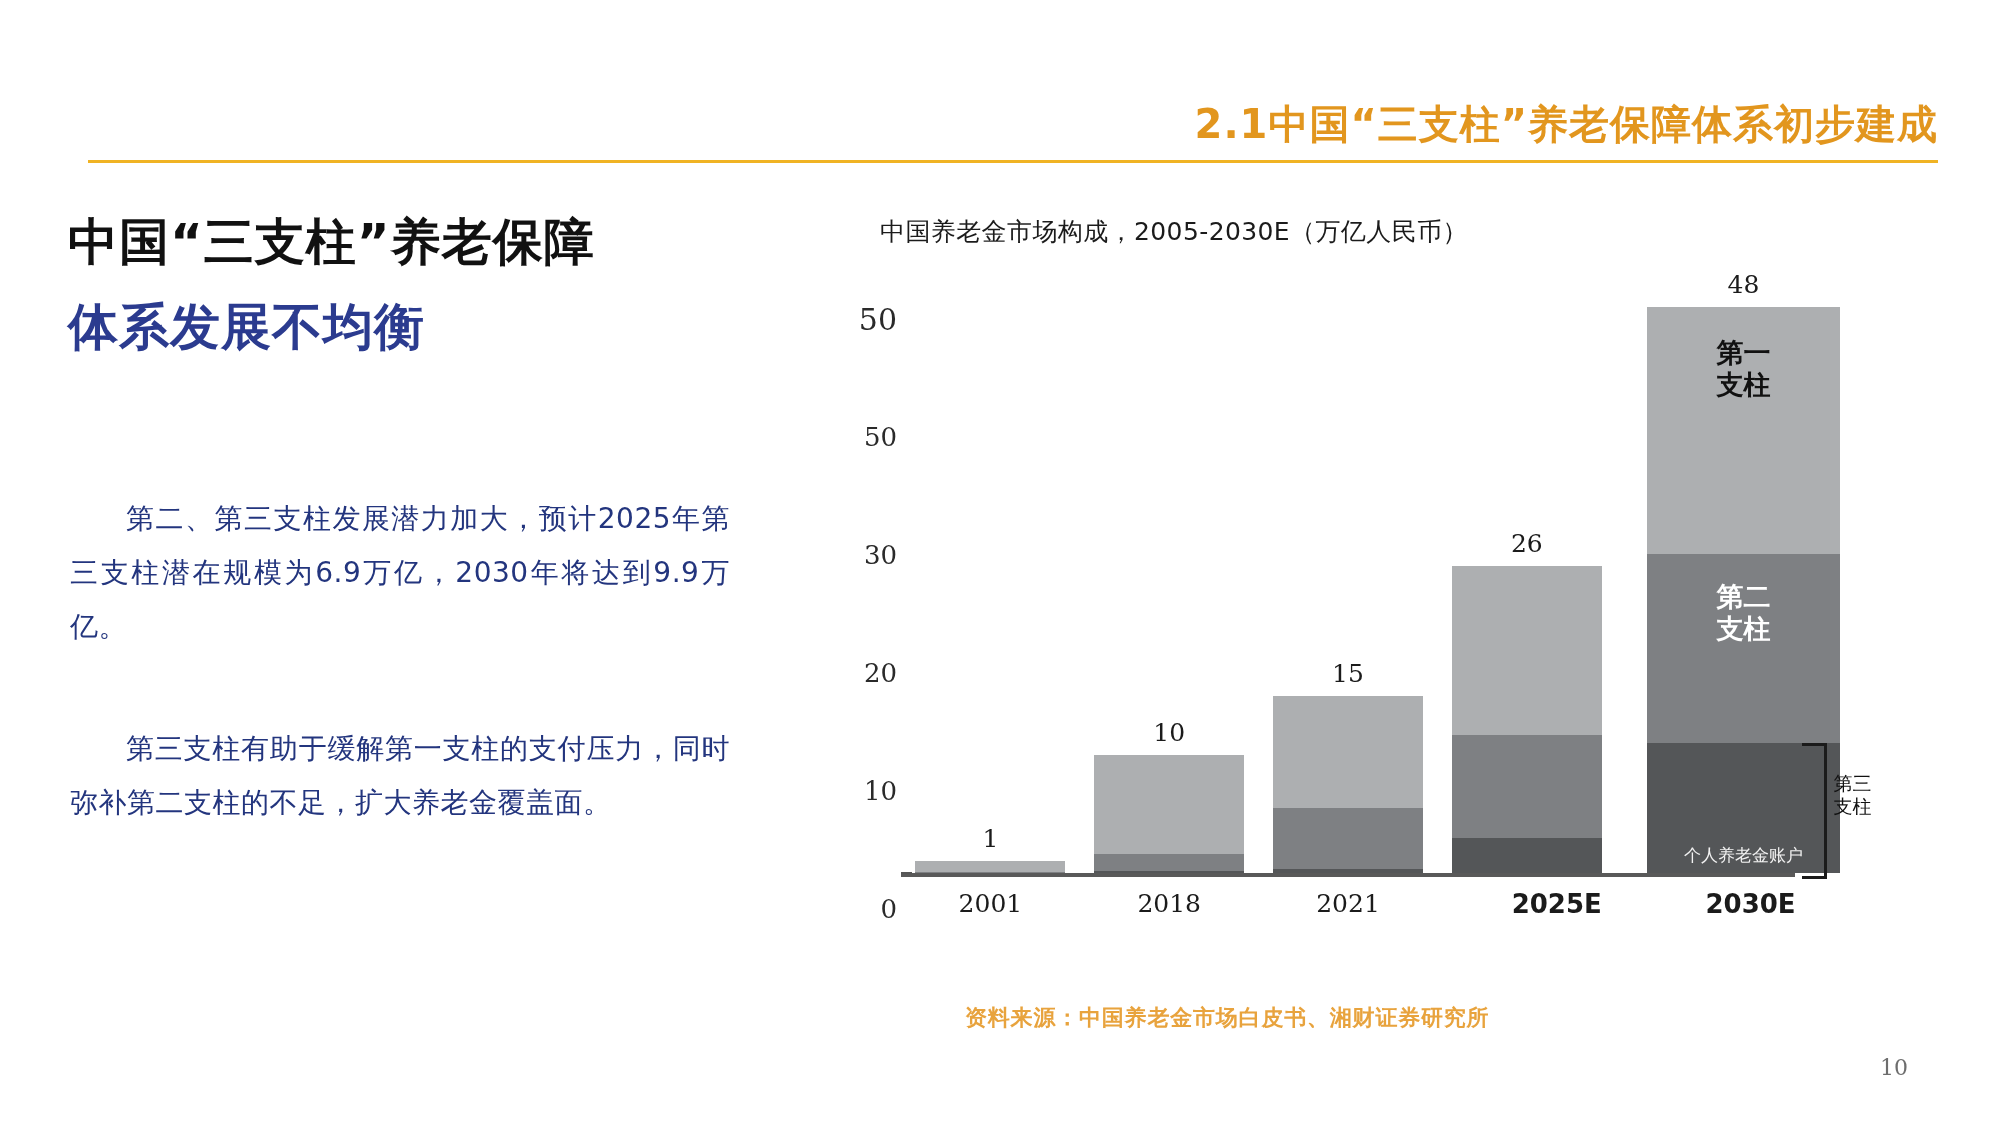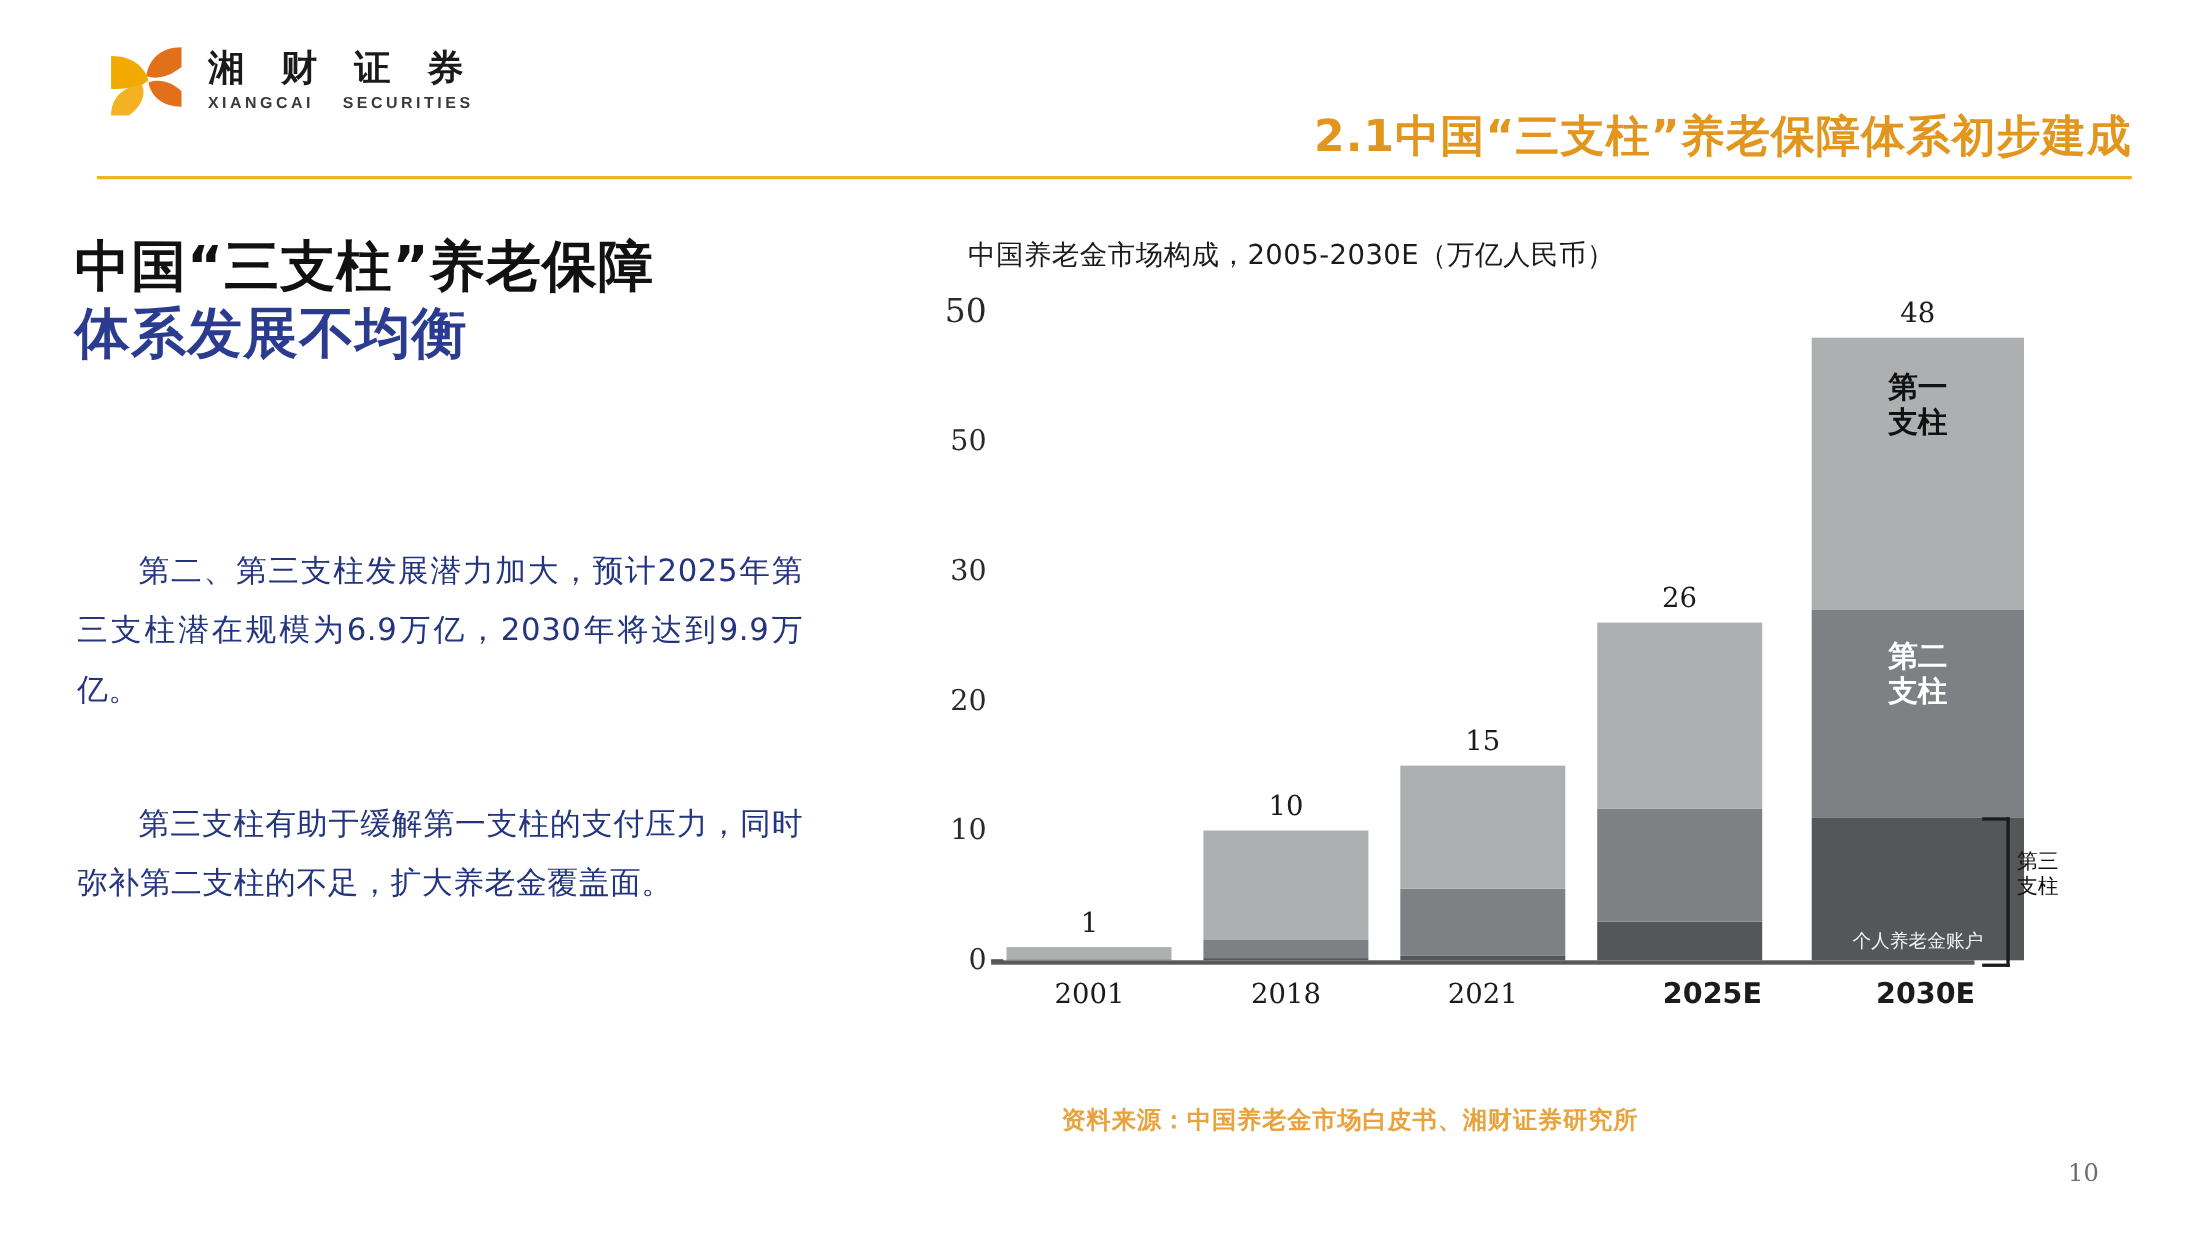--- a/index.html
+++ b/index.html
@@ -25,42 +25,42 @@
     position:absolute;right:62px;top:104px;
     font-family:"DejaVu Sans","Liberation Sans",sans-serif;
     font-size:40px;font-weight:700;color:#E2961E;
     letter-spacing:1px;white-space:nowrap;line-height:1;
   }
   .header-rule{position:absolute;left:88px;right:62px;top:160px;height:3px;background:#F0B323;}
 
   
   .lead{position:absolute;left:68px;top:212px;width:700px;}
   .lead-l1{font-family:"DejaVu Sans","Liberation Sans",sans-serif;font-size:50px;font-weight:700;color:#111;line-height:1.22;letter-spacing:1px;}
-  .lead-l2{font-family:"DejaVu Sans","Liberation Sans",sans-serif;font-size:50px;font-weight:700;color:#2B3B8F;line-height:1.22;letter-spacing:1px;}
+  .lead-l2{font-family:"DejaVu Sans","Liberation Sans",sans-serif;font-size:50px;font-weight:700;color:#2B3B8F;line-height:1.22;letter-spacing:1px;margin-top:24px;}
 
   .para{
     position:absolute;left:70px;width:660px;
     font-family:"DejaVu Sans","Liberation Sans",sans-serif;
     font-size:28px;color:#23357E;line-height:1.92;
     text-indent:56px;text-align:justify;letter-spacing:.5px;
   }
   .para.p1{top:492px;}
   .para.p2{top:722px;}
 
   
   .chart{position:absolute;left:835px;top:215px;width:1110px;height:760px;}
   .chart-title{
     position:absolute;left:45px;top:0;
     font-family:"DejaVu Sans","Liberation Sans",sans-serif;
     font-size:25px;color:#1b1b1b;white-space:nowrap;letter-spacing:.4px;
   }
   .plot{position:absolute;left:0;top:38px;width:1110px;height:666px;}
 
   .ytick{position:absolute;left:0;width:62px;text-align:right;
-    font-family:"DejaVu Serif","Liberation Serif",serif;font-size:26px;color:#2a2a2a;transform:translateY(-50%);}
+    font-family:"DejaVu Serif","Liberation Serif",serif;font-size:26px;color:#2a2a2a;transform:translateY(-50%);margin-top:36px;}
   .ytick.big{font-size:30px;}
   .tickmark{position:absolute;left:66px;width:11px;height:2px;background:#555;transform:translateY(-50%);}
 
   .axisline{position:absolute;left:66px;right:150px;height:4px;background:#595959;}
   .barcol{position:absolute;bottom:0;}
   .seg{position:absolute;left:0;right:0;}
   .seg-p1{background:#ADAFB1;}
   .seg-p2{background:#7E8083;}
   .seg-p3{background:#545658;}
   .bar-total{
@@ -100,36 +100,20 @@
   .pageno{
     position:absolute;right:92px;top:1055px;
     font-family:"DejaVu Serif","Liberation Serif",serif;font-size:22px;color:#6d6d6d;
   }
 </style>
 </head>
 <body>
 
 <div class="slide">
 
-  <div class="logo-wrap">
-    <div class="logo-mark">
-      <svg width="76" height="76" viewBox="0 0 76 76" aria-hidden="true">
-        <path d="M6 16 C26 16, 36 26, 40 38 C34 44, 22 46, 6 46 Z" fill="#F2A900"></path>
-        <path d="M6 70 C6 54, 16 44, 34 42 C38 50, 34 62, 22 70 Z" fill="#F4B223"></path>
-        <path d="M70 8 C50 8, 40 20, 38 34 C48 38, 60 34, 70 26 Z" fill="#E2701B"></path>
-        <path d="M70 62 C52 62, 42 52, 40 40 C50 36, 62 40, 70 48 Z" fill="#E2701B"></path>
-      </svg>
-    </div>
-    <div class="logo-text">
-      <div class="logo-cn">湘 财 证 券</div>
-      <div class="logo-en">
-        <span>XIANGCAI</span><span class="gap"></span><span>SECURITIES</span>
-      </div>
-    </div>
-  </div>
 
   <div class="header-title">2.1中国“三支柱”养老保障体系初步建成</div>
   <div class="header-rule"></div>
 
   <div class="lead">
     <div class="lead-l1">中国“三支柱”养老保障</div>
     <div class="lead-l2">体系发展不均衡</div>
   </div>
 
   <div class="para p1">第二、第三支柱发展潜力加大，预计2025年第三支柱潜在规模为6.9万亿，2030年将达到9.9万亿。</div>

